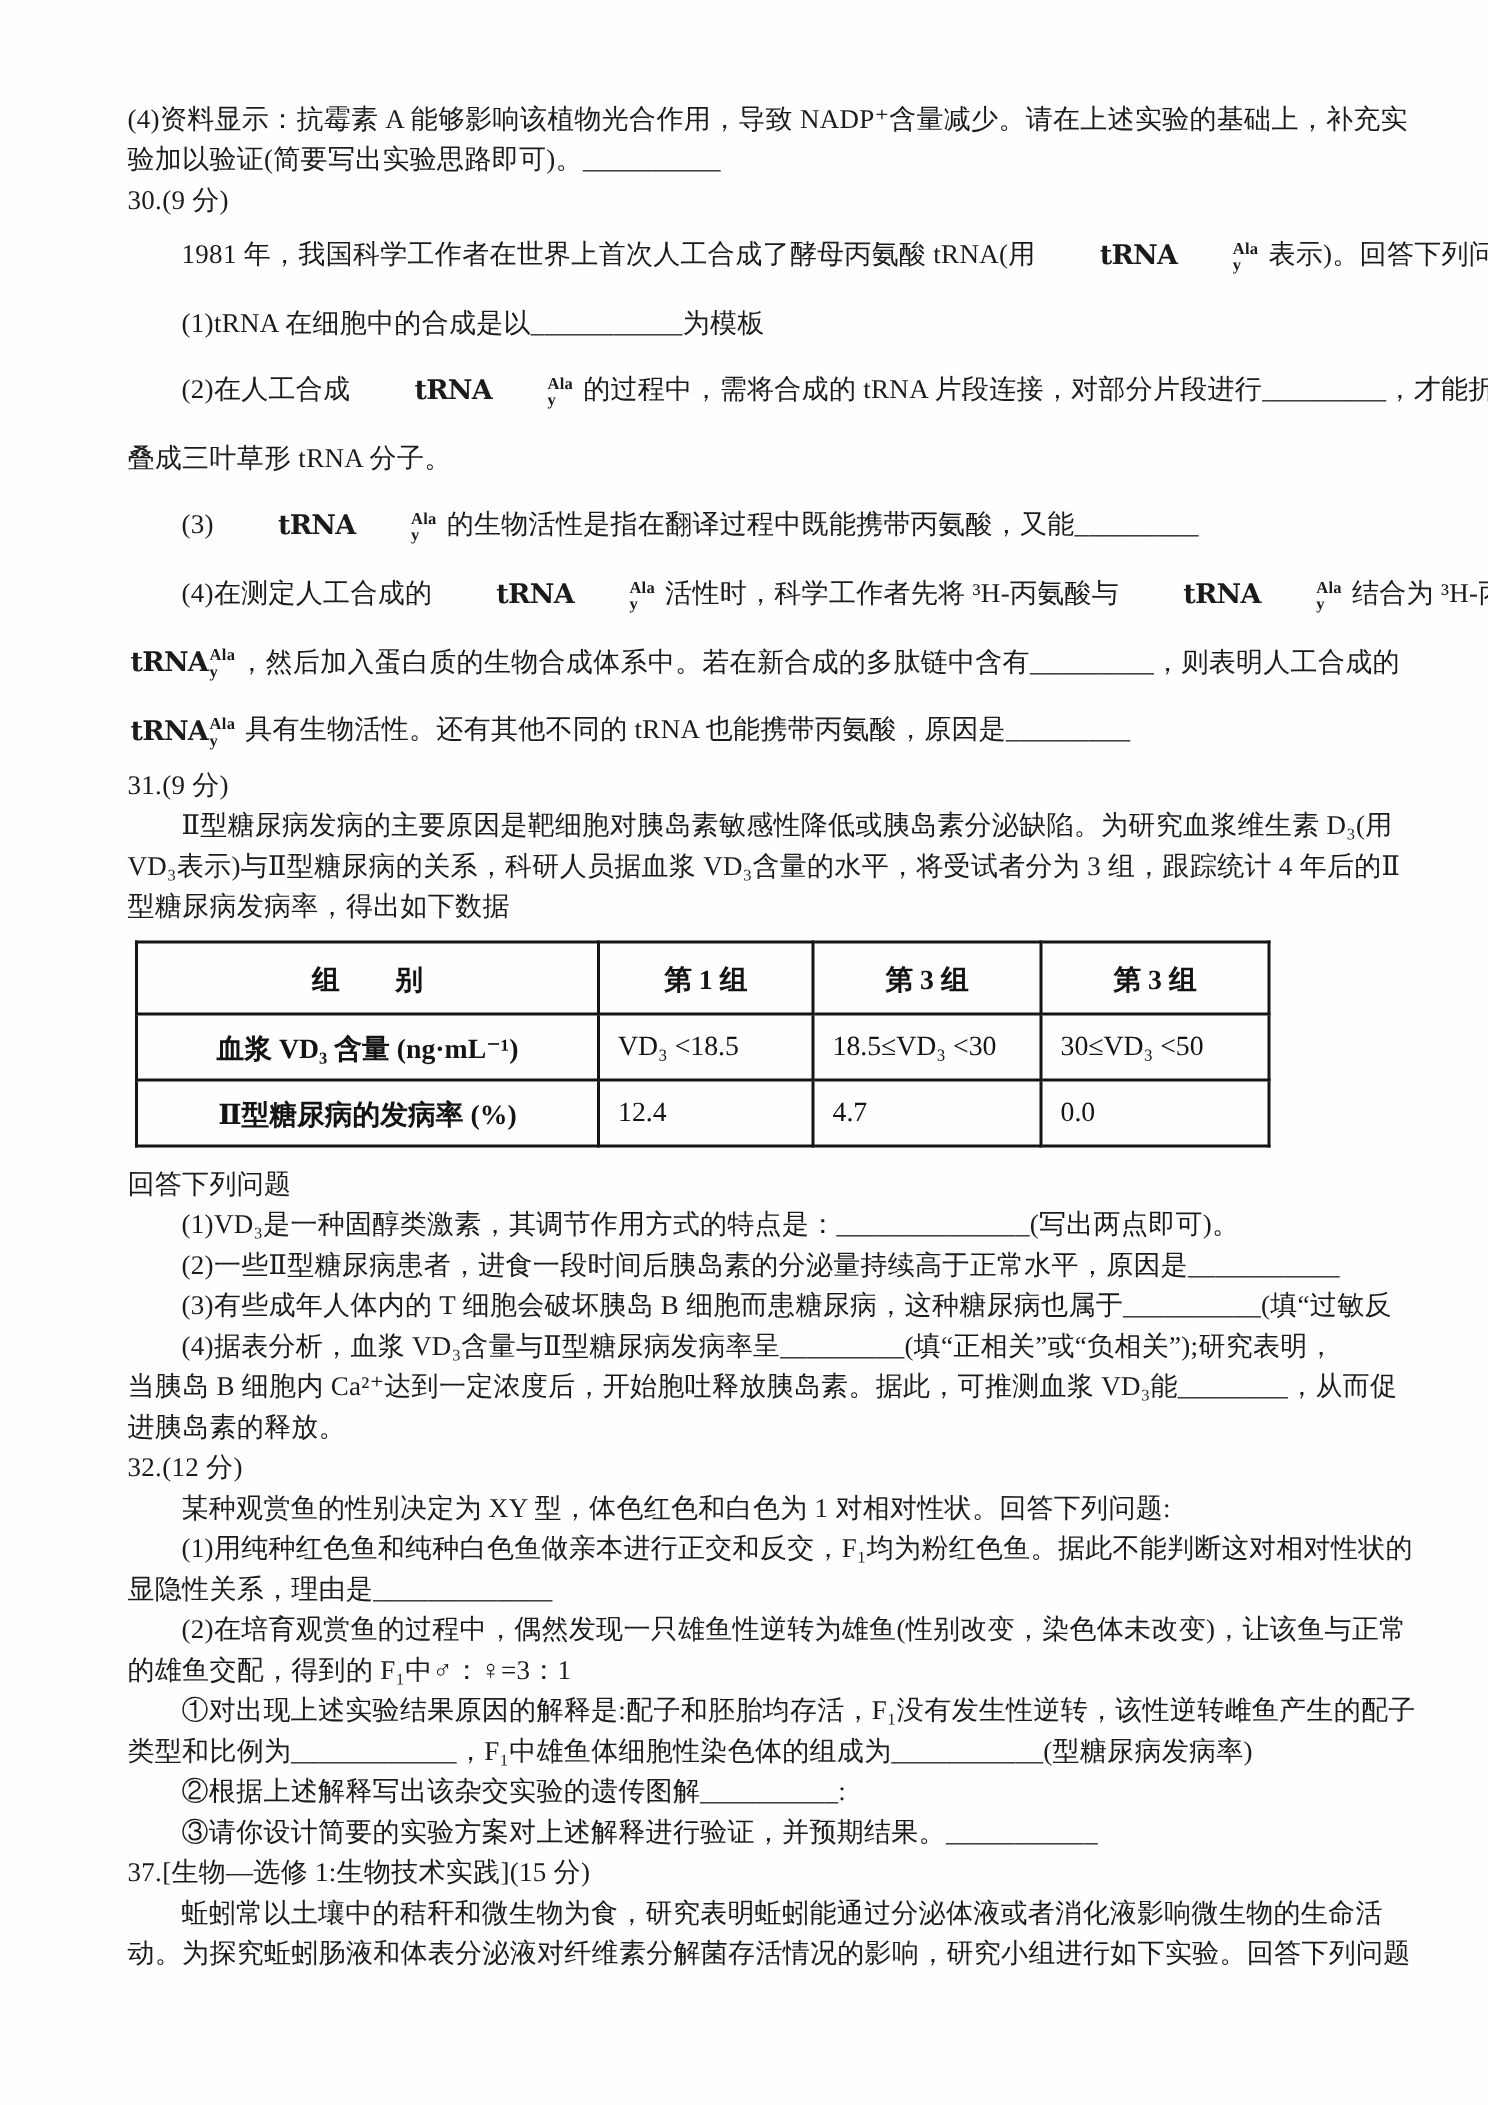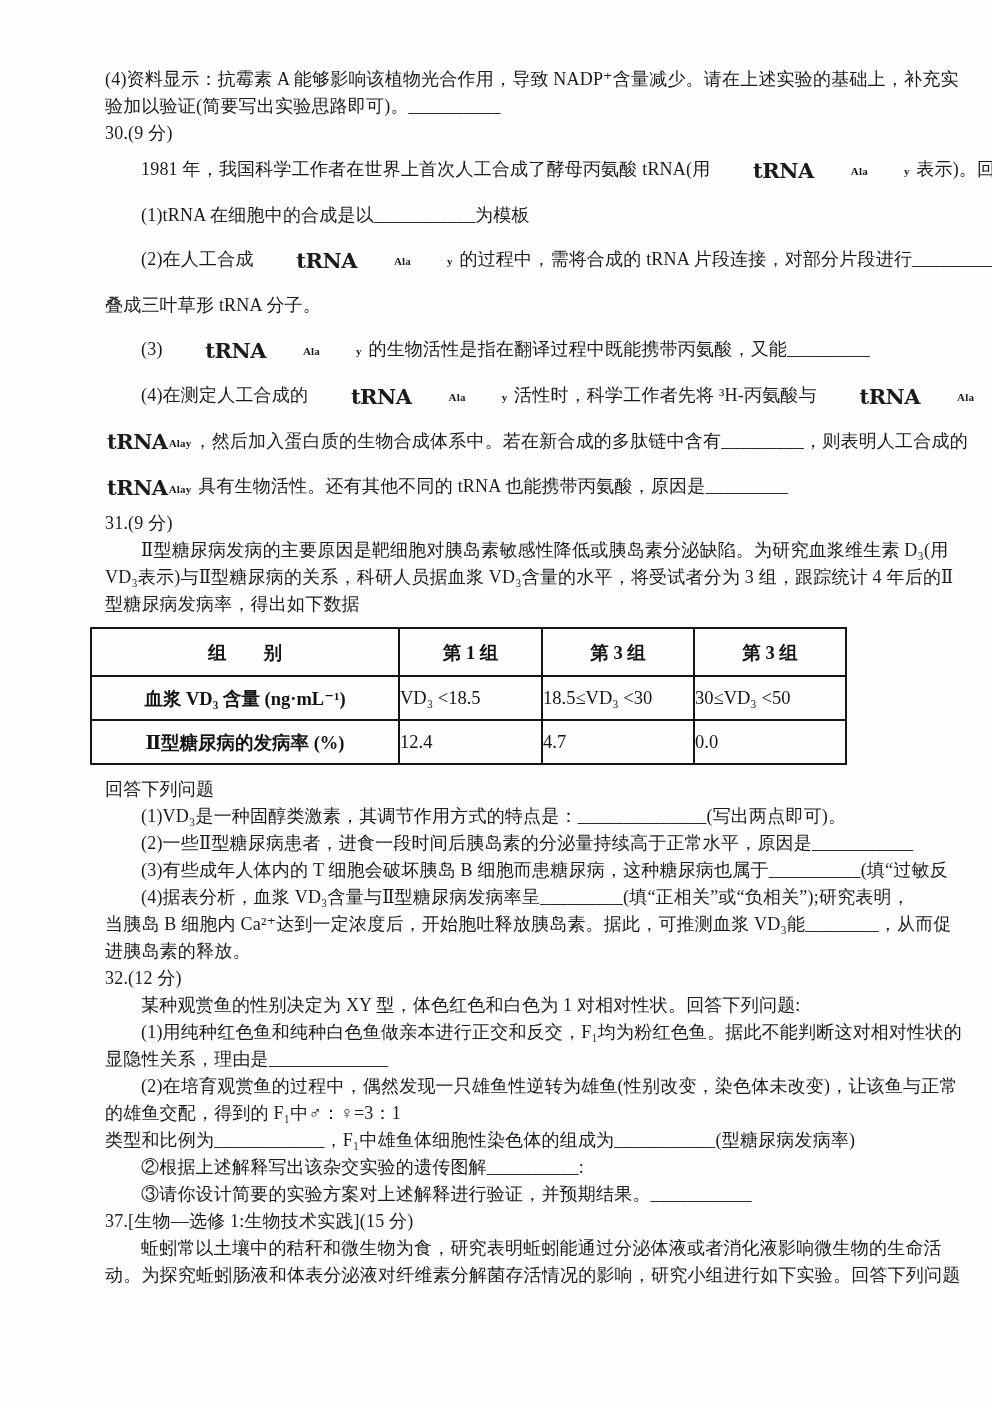--- a/index.html
+++ b/index.html
@@ -11,62 +11,61 @@
     padding:66px 78px 0 85px;
     overflow:hidden;
     font-family:"Liberation Serif","DejaVu Serif",serif;
     font-size:18px;
     color:#1b1b1b;
   }
   .line {
     line-height:27px;
     white-space:nowrap;
     letter-spacing:0.2px;
-    margin-left:20px;
   }
   .line.tall { line-height:44px; }
   .indent { text-indent:2em; }
 
   
   .trna {
     display:inline-flex;
     align-items:center;
     font-weight:700;
     margin:0 2px;
     vertical-align:middle;
   }
   .trna-base {
-    font-size:21px;
+    font-size:18px;
     letter-spacing:-0.5px;
     font-family:"DejaVu Serif","Liberation Serif",serif;
   }
   .trna-stack {
     display:inline-flex;
-    flex-direction:row;
+    flex-direction:column;
     align-items:flex-start;
     font-size:11px;
     line-height:11px;
     font-weight:700;
     margin-left:1px;
     transform:translateY(1px);
   }
 
   
   .qtable {
     border-collapse:collapse;
     table-layout:fixed;
     width:755px;
     margin:9px 0 11px 5px;
     font-size:18.5px;
     color:#141414;
   }
   .qtable th, .qtable td {
     border:2.5px solid #151515;
     height:42px;
-    padding:0 0;
+    padding:0 12px;
     overflow:hidden;
     white-space:nowrap;
   }
   .qtable tr.hdr th { height:46px; }
   .qtable th { font-weight:700; }
   .qtable td { font-weight:400; }
   .col-label { width:308px; }
   .col-g1 { width:143px; }
   .col-g2 { width:152px; }
   .col-g3 { width:152px; }
@@ -169,20 +168,21 @@
   <div class="line indent">(3)有些成年人体内的 T 细胞会破坏胰岛 B 细胞而患糖尿病，这种糖尿病也属于__________(填“过敏反</div>
   <div class="line indent">(4)据表分析，血浆 VD₃含量与Ⅱ型糖尿病发病率呈_________(填“正相关”或“负相关”);研究表明，</div>
   <div class="line">当胰岛 B 细胞内 Ca²⁺达到一定浓度后，开始胞吐释放胰岛素。据此，可推测血浆 VD₃能________，从而促</div>
   <div class="line">进胰岛素的释放。</div>
   <div class="line">32.(12 分)</div>
   <div class="line indent">某种观赏鱼的性别决定为 XY 型，体色红色和白色为 1 对相对性状。回答下列问题:</div>
   <div class="line indent">(1)用纯种红色鱼和纯种白色鱼做亲本进行正交和反交，F₁均为粉红色鱼。据此不能判断这对相对性状的</div>
   <div class="line">显隐性关系，理由是_____________</div>
   <div class="line indent">(2)在培育观赏鱼的过程中，偶然发现一只雄鱼性逆转为雄鱼(性别改变，染色体未改变)，让该鱼与正常</div>
   <div class="line">的雄鱼交配，得到的 F₁中♂：♀=3：1</div>
+  <div class="line indent">①对出现上述实验结果原因的解释是:配子和胚胎均存活，F₁没有发生性逆转，该性逆转雌鱼产生的配子</div>
   <div class="line">类型和比例为____________，F₁中雄鱼体细胞性染色体的组成为___________(型糖尿病发病率)</div>
   <div class="line indent">②根据上述解释写出该杂交实验的遗传图解__________:</div>
   <div class="line indent">③请你设计简要的实验方案对上述解释进行验证，并预期结果。___________</div>
   <div class="line">37.[生物—选修 1:生物技术实践](15 分)</div>
   <div class="line indent">蚯蚓常以土壤中的秸秆和微生物为食，研究表明蚯蚓能通过分泌体液或者消化液影响微生物的生命活</div>
   <div class="line">动。为探究蚯蚓肠液和体表分泌液对纤维素分解菌存活情况的影响，研究小组进行如下实验。回答下列问题</div>
 
 </div>
 
 </body></html>

